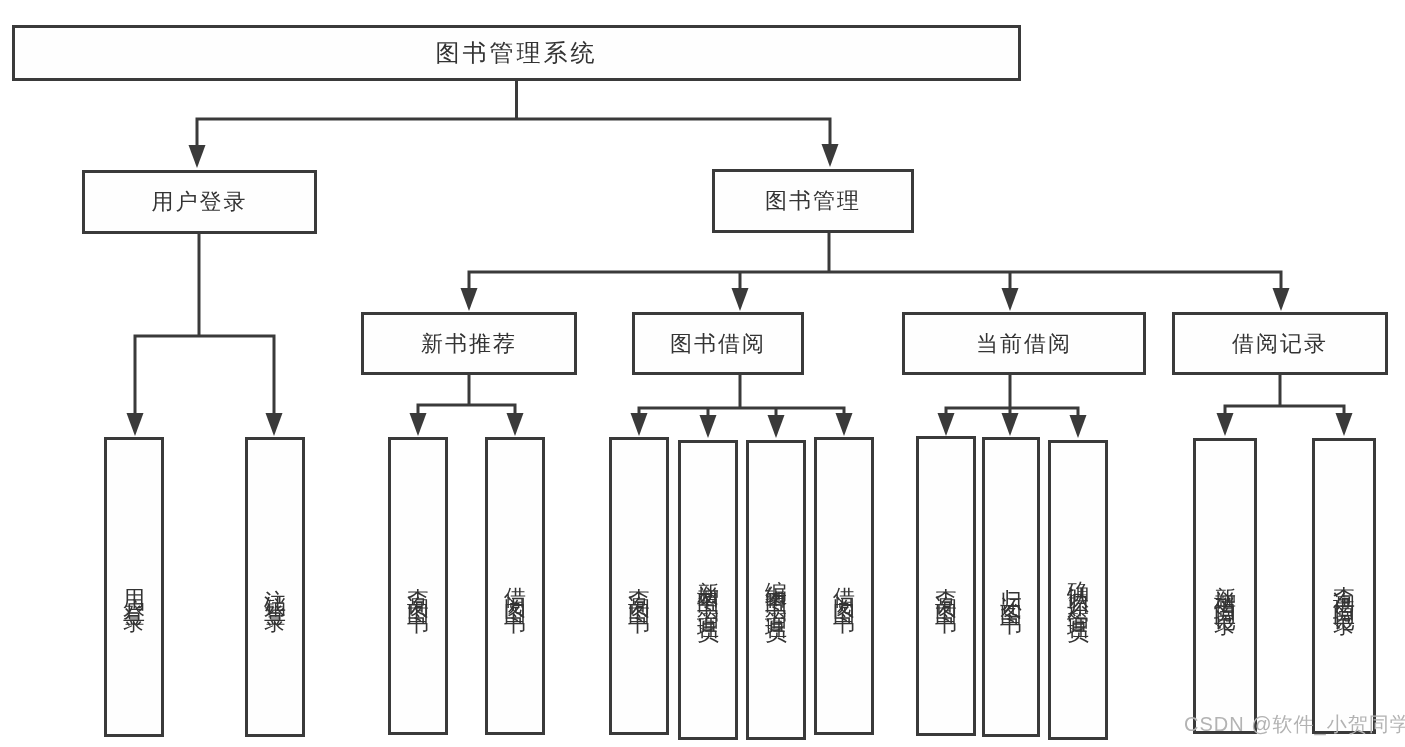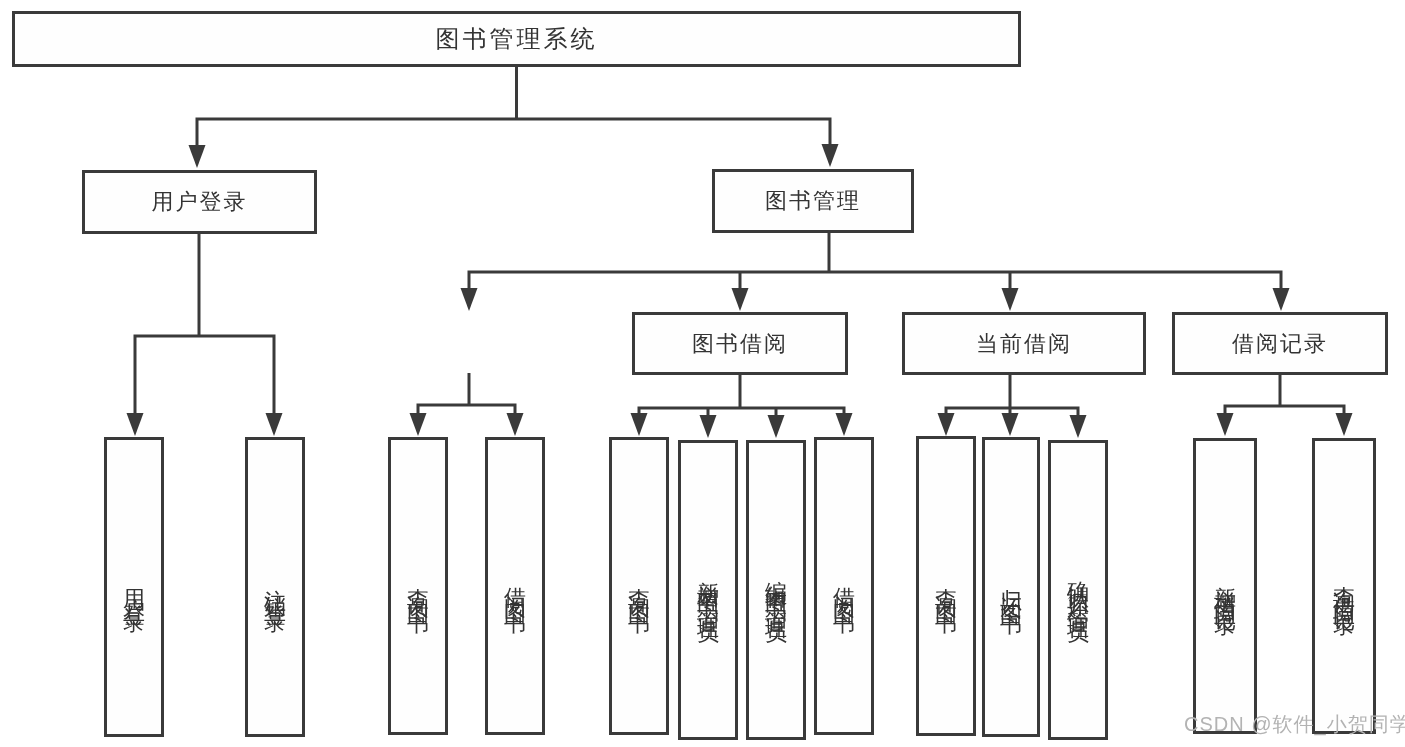--- a/index.html
+++ b/index.html
@@ -116,26 +116,27 @@
       <use href="#ah" x="776" y="438"></use>
       <use href="#ah" x="844" y="436"></use>
       <use href="#ah" x="946" y="436"></use>
       <use href="#ah" x="1010" y="436"></use>
       <use href="#ah" x="1078" y="438"></use>
       <use href="#ah" x="1225" y="436"></use>
       <use href="#ah" x="1344" y="436"></use>
     </g>
   </svg>
 
-  <div class="box hbox root-box" style="left:12px; top:11px; width:1009px; height:56px;">图书管理系统</div>
+  <div class="box hbox root-box" style="left:12px; top:25px; width:1009px; height:56px;">图书管理系统</div>
 
   <div class="box hbox" style="left:82px; top:170px; width:235px; height:64px;">用户登录</div>
   <div class="box hbox" style="left:712px; top:169px; width:202px; height:64px;">图书管理</div>
 
-  <div class="box hbox" style="left:632px; top:312px; width:216px; height:63px;">图书借阅</div>
+  <div class="box hbox" style="left:361px; top:312px; width:216px; height:63px;">新书推荐</div>
+  <div class="box hbox" style="left:632px; top:312px; width:172px; height:63px;">图书借阅</div>
   <div class="box hbox" style="left:902px; top:312px; width:244px; height:63px;">当前借阅</div>
   <div class="box hbox" style="left:1172px; top:312px; width:216px; height:63px;">借阅记录</div>
 
   <div class="box vbox" style="left:104px; top:437px; width:60px; height:300px;">用户登录</div>
   <div class="box vbox" style="left:245px; top:437px; width:60px; height:300px;">注销登录</div>
 
   <div class="box vbox" style="left:388px; top:437px; width:60px; height:298px;">查询图书</div>
   <div class="box vbox" style="left:485px; top:437px; width:60px; height:298px;">借阅图书</div>
 
   <div class="box vbox" style="left:609px; top:437px; width:60px; height:298px;">查询图书</div>

